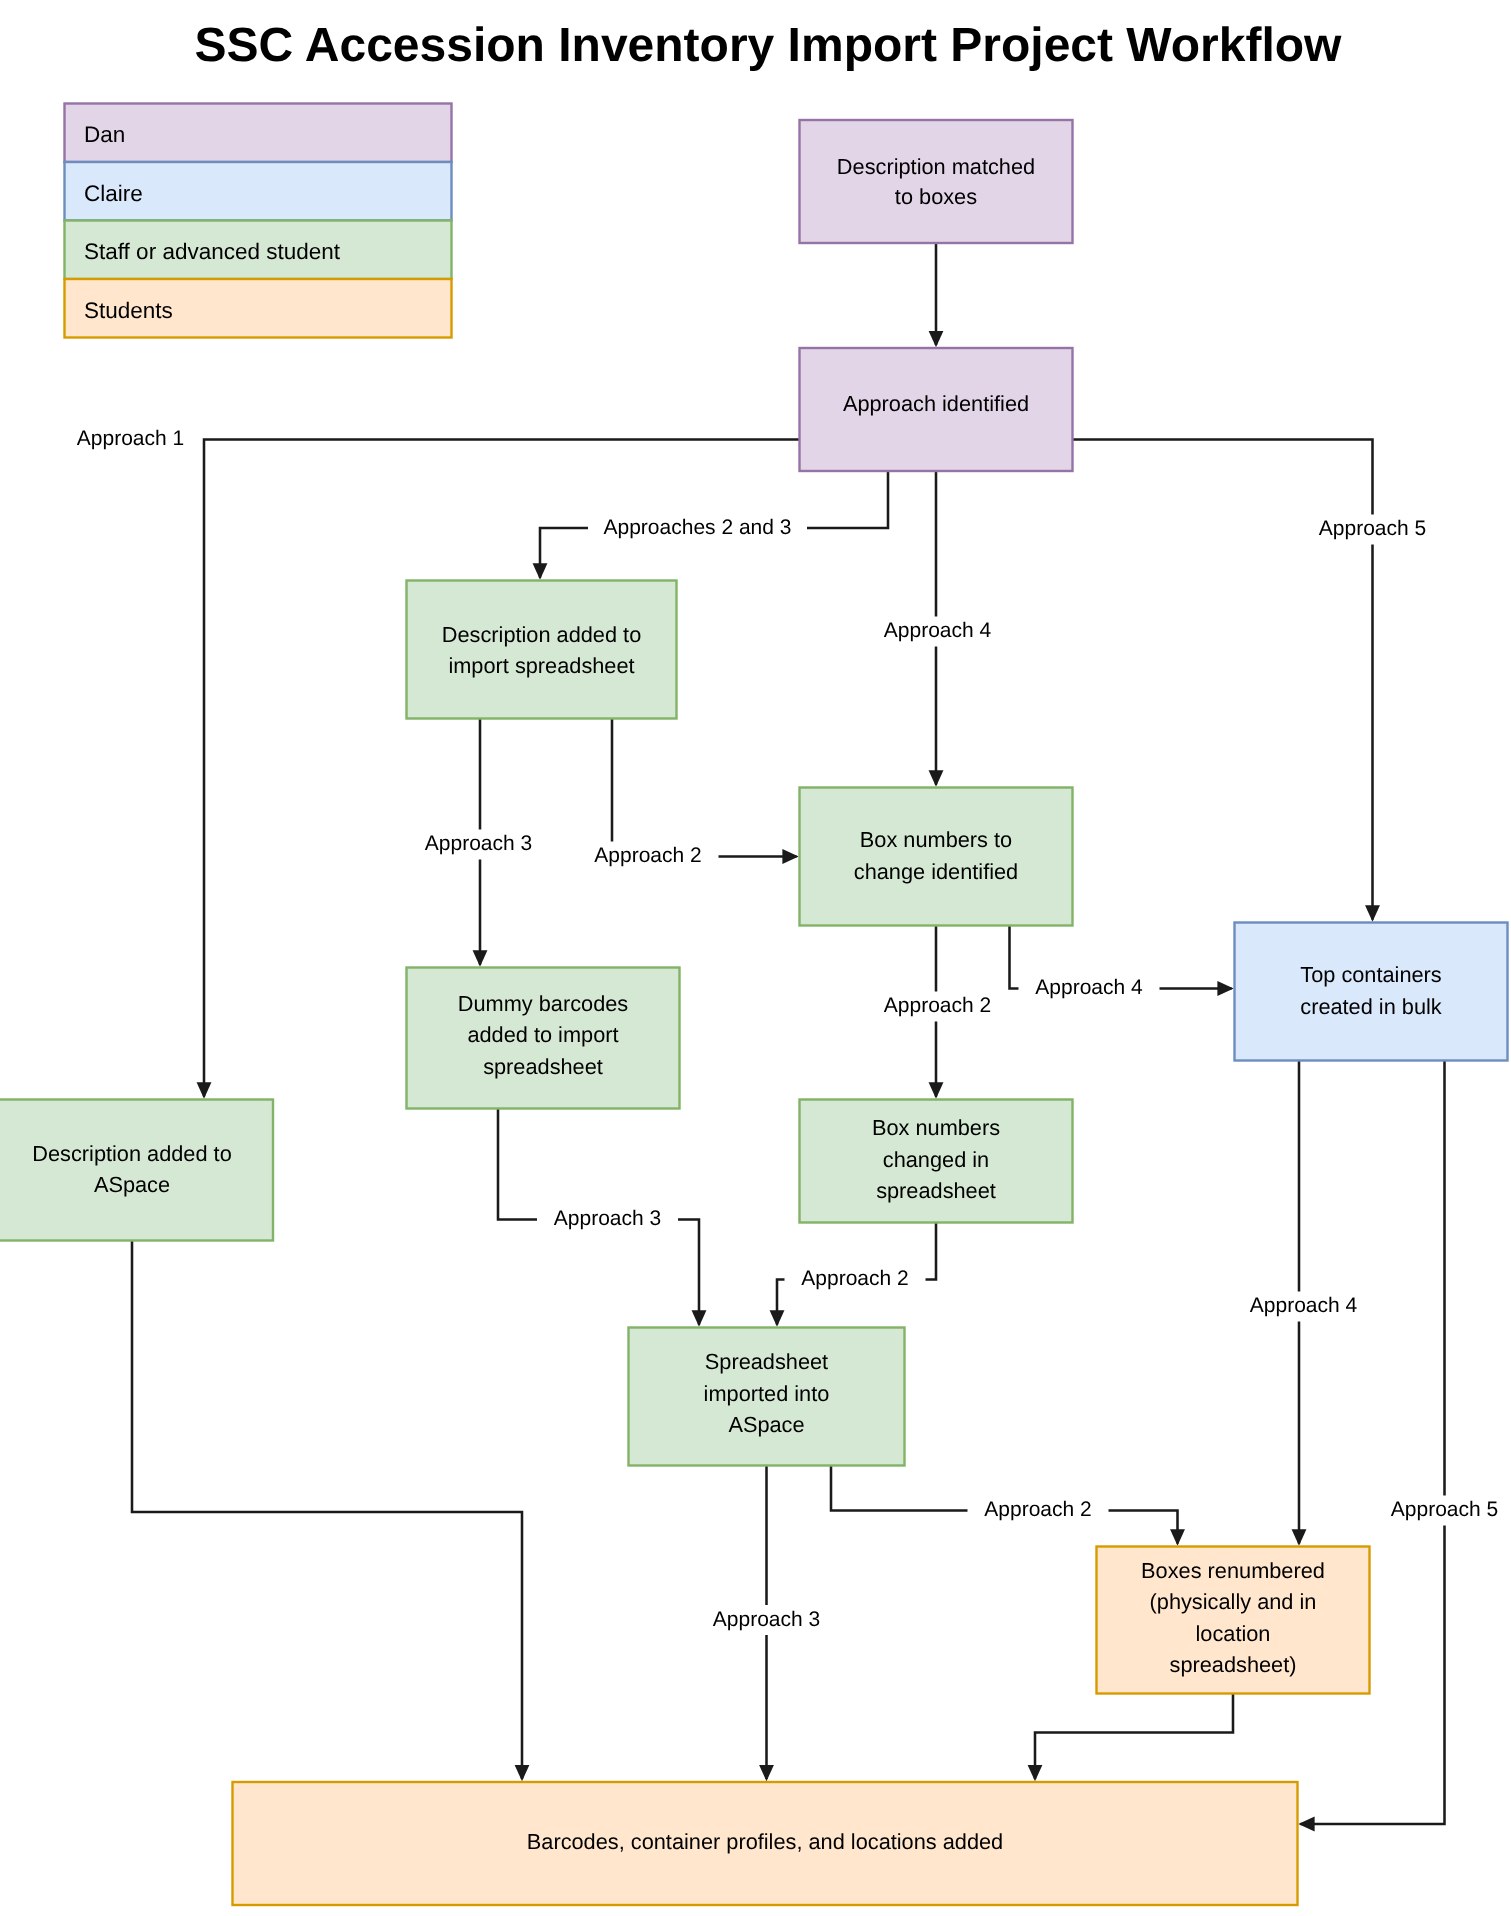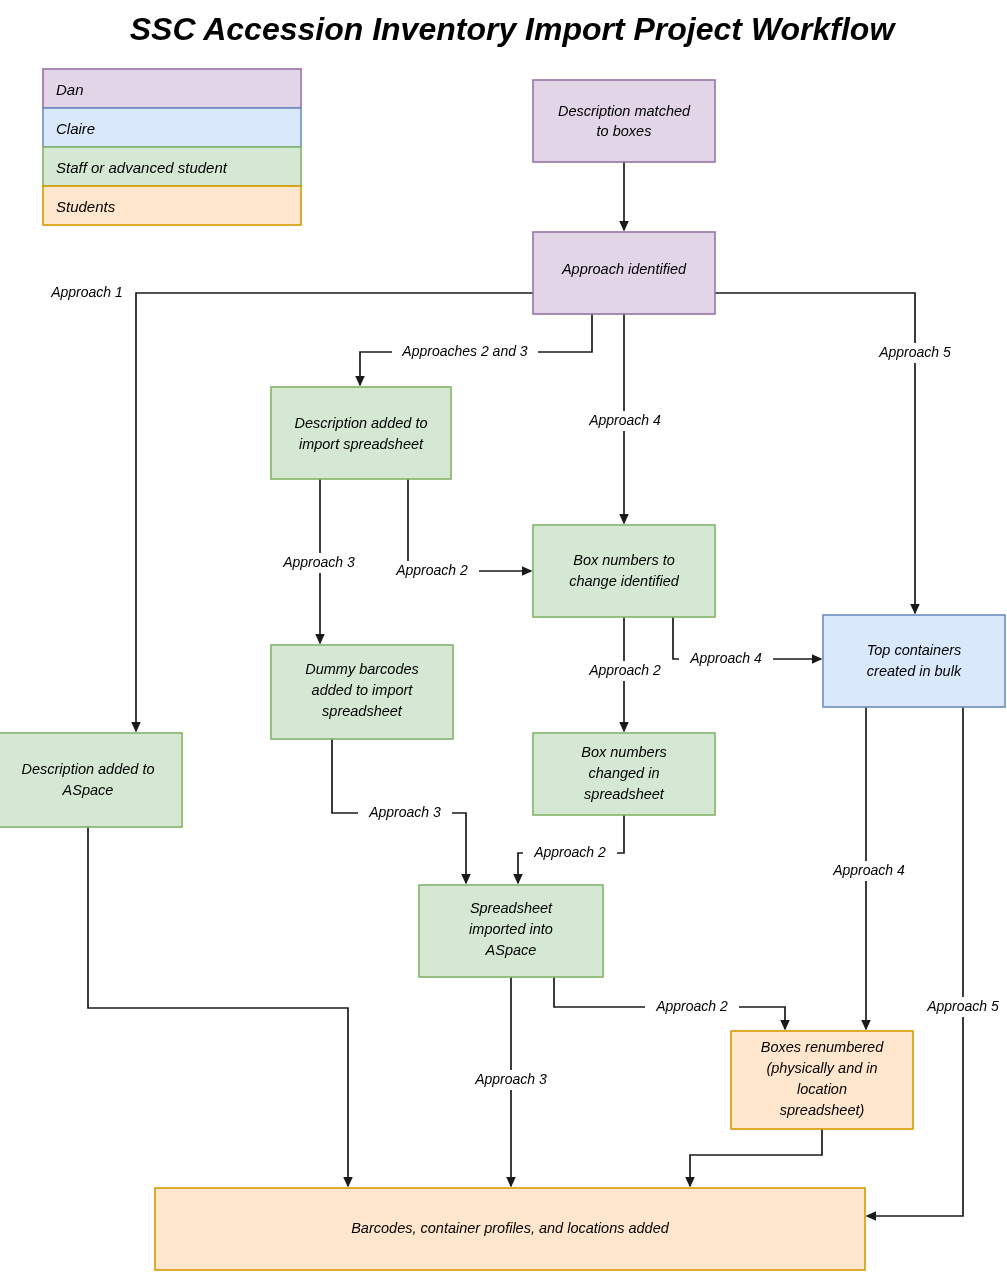--- a/index.html
+++ b/index.html
@@ -1,18 +1,18 @@
 <!DOCTYPE html>
 <html><head>
 <meta charset="utf-8">
 <style>
   html,body{margin:0;padding:0;background:#ffffff;}
   body{width:1007px;height:1277px;overflow:hidden;
        font-family:"Liberation Sans","DejaVu Sans",sans-serif;}
-  #stage{position:relative;width:1007px;height:1171px;font-style:italic;}
+  #stage{position:relative;width:1007px;height:1171px;}
   svg#diagram{position:absolute;left:0;top:0;width:1007px;height:1277px;display:block;}
   .ntext{font-family:"Liberation Sans","DejaVu Sans",sans-serif;font-size:14.5px;fill:#000;
          text-anchor:middle;dominant-baseline:middle;}
   .etext{font-family:"Liberation Sans","DejaVu Sans",sans-serif;font-size:14px;fill:#000;
          text-anchor:middle;dominant-baseline:middle;}
   .ltext{font-family:"Liberation Sans","DejaVu Sans",sans-serif;font-size:15px;fill:#000;
          text-anchor:start;dominant-baseline:middle;}
   .title{font-family:"Liberation Sans","DejaVu Sans",sans-serif;font-size:32px;font-weight:bold;
          fill:#000;text-anchor:middle;dominant-baseline:middle;}
   .edge{fill:none;stroke:#1a1a1a;stroke-width:1.7;}

